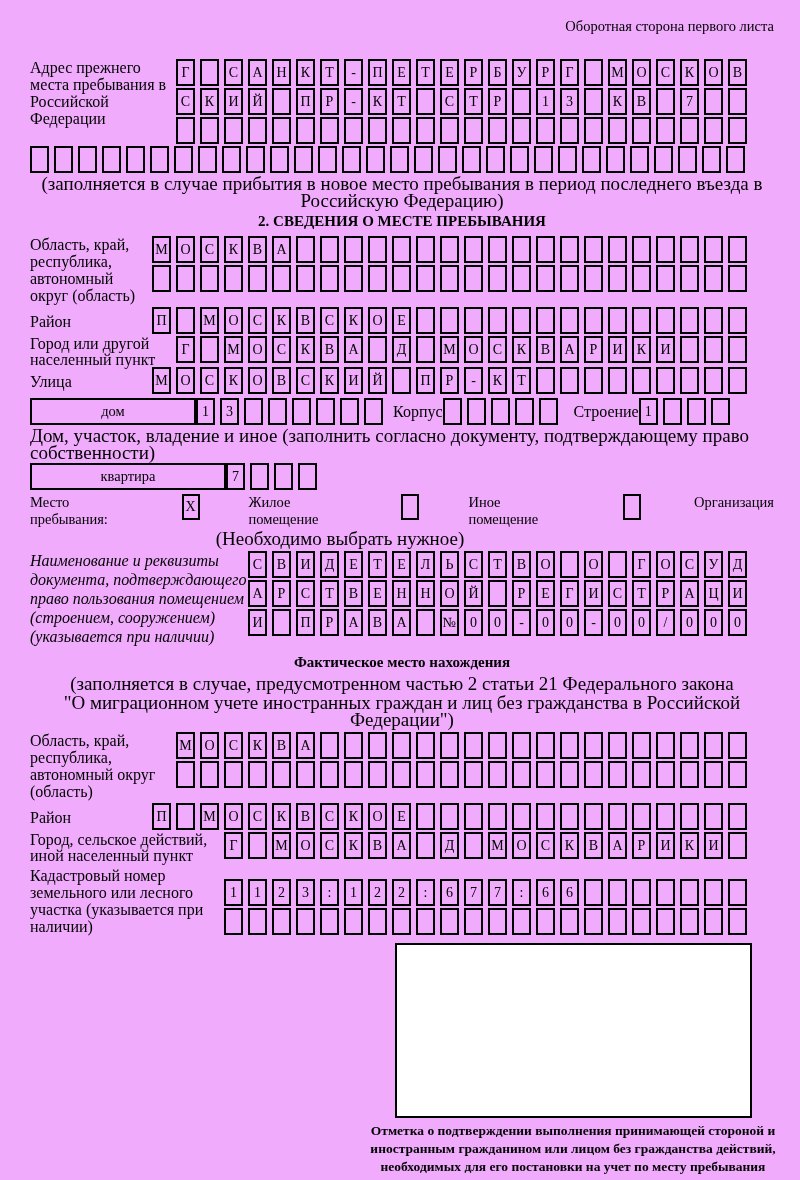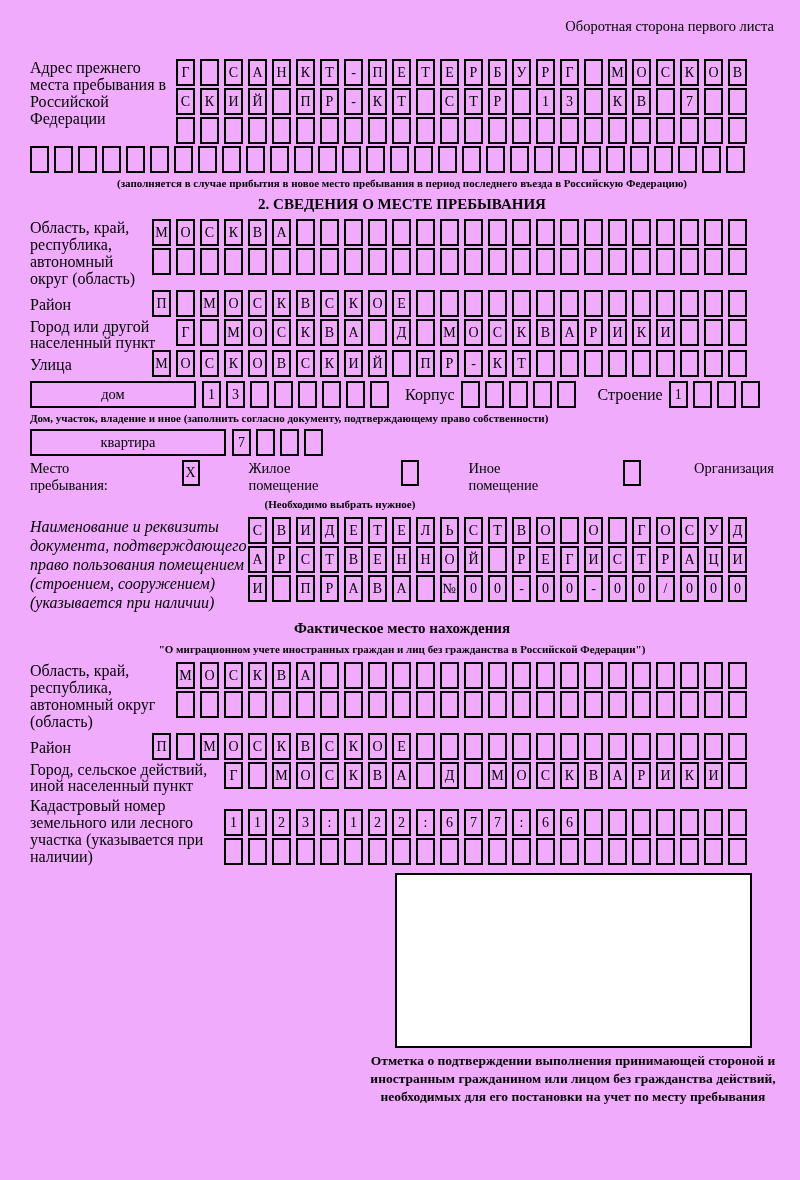--- a/index.html
+++ b/index.html
@@ -20,22 +20,22 @@
   .cells{display:flex;gap:5px;margin-bottom:2px;flex:none;}
   .cell{
     flex:none;width:19px;height:27px;border:2px solid #000;box-sizing:border-box;
     display:flex;align-items:center;justify-content:center;
     font-size:14px;line-height:1;
   }
   .wide-box{
     flex:none;height:27px;border:2px solid #000;box-sizing:border-box;
     display:flex;align-items:center;justify-content:center;font-size:14.5px;
   }
-  .house-row{display:flex;align-items:center;gap:6px;margin-top:2px;}
-  .note{font-size:11px;line-height:17px;margin:2px 0;font-weight:bold;}
+  .house-row{display:flex;align-items:center;margin-top:2px;}
+  .note{font-size:19px;line-height:17px;margin:2px 0;}
   .center{text-align:center;}
   .title{font-size:15px;font-weight:bold;text-align:center;margin:4px 0 6px 0;}
   .checkbox{
     flex:none;width:18px;height:26px;border:2px solid #000;box-sizing:border-box;
     display:flex;align-items:center;justify-content:center;font-size:14px;
   }
   .stay-row{display:flex;margin-top:4px;font-size:14.5px;gap:39px;}
   .stamp-box{
     width:357px;height:175px;border:2px solid #000;box-sizing:border-box;
     margin-left:365px;margin-top:6px;background:#fff;
@@ -443,20 +443,21 @@
           <span class="cell">0</span>
           <span class="cell">/</span>
           <span class="cell">0</span>
           <span class="cell">0</span>
           <span class="cell">0</span>
         </div>
     </div>
   </div>
 
   <div class="title" style="margin-top:8px;margin-bottom:4px;">Фактическое место нахождения</div>
+  <div class="note center">(заполняется в случае, предусмотренном частью 2 статьи 21 Федерального закона</div>
   <div class="note center" style="margin-top:0;">"О миграционном учете иностранных граждан и лиц без гражданства в Российской Федерации")</div>
 
   <div class="frow" style="margin-top:4px;">
     <div class="flabel w146">Область, край, республика, автономный округ (область)</div>
     <div>
       <div class="cells">
           <span class="cell">М</span>
           <span class="cell">О</span>
           <span class="cell">С</span>
           <span class="cell">К</span>

